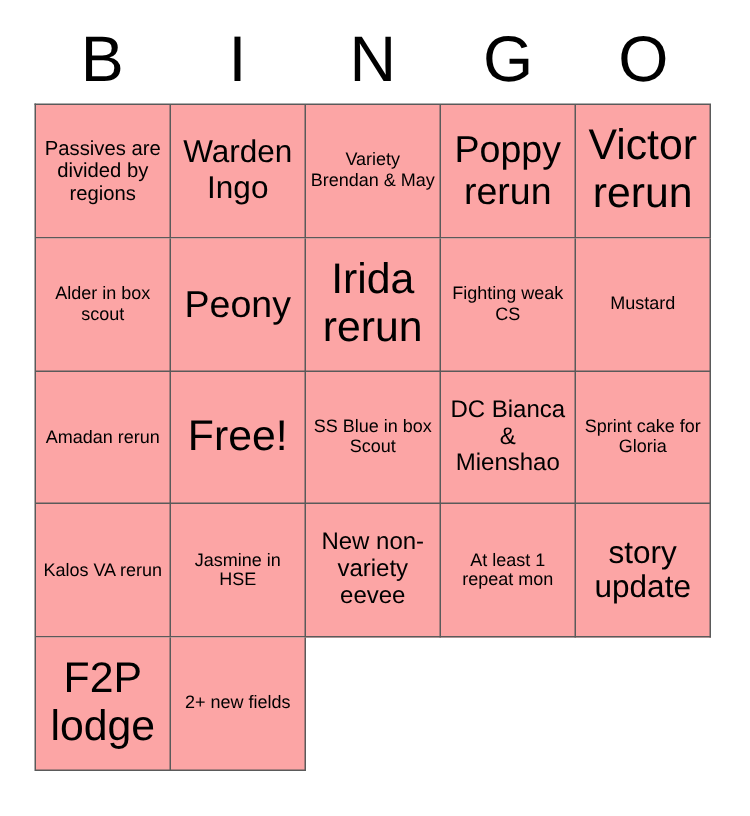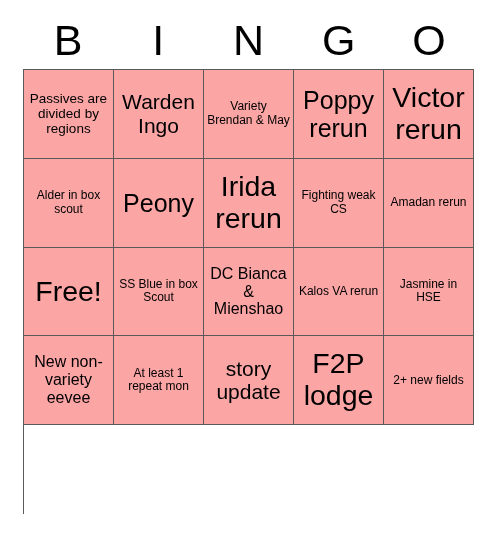--- a/index.html
+++ b/index.html
@@ -103,24 +103,26 @@
   <div class="bingo-grid" id="bingo-grid">
       <div class="bingo-cell fs-xs">Passives are divided by regions</div>
       <div class="bingo-cell fs-l">Warden Ingo</div>
       <div class="bingo-cell fs-m">Variety Brendan &amp; May</div>
       <div class="bingo-cell fs-xl">Poppy rerun</div>
       <div class="bingo-cell fs-xxl">Victor rerun</div>
       <div class="bingo-cell fs-m">Alder in box scout</div>
       <div class="bingo-cell fs-xl">Peony</div>
       <div class="bingo-cell fs-xxl">Irida rerun</div>
       <div class="bingo-cell fs-m">Fighting weak CS</div>
+      <div class="bingo-cell fs-m">Mustard</div>
       <div class="bingo-cell fs-m">Amadan rerun</div>
       <div class="bingo-cell fs-xxl">Free!</div>
       <div class="bingo-cell fs-m">SS Blue in box Scout</div>
       <div class="bingo-cell fs-s">DC Bianca &amp; Mienshao</div>
+      <div class="bingo-cell fs-m">Sprint cake for Gloria</div>
       <div class="bingo-cell fs-m">Kalos VA rerun</div>
       <div class="bingo-cell fs-m">Jasmine in HSE</div>
       <div class="bingo-cell fs-s">New non-variety eevee</div>
       <div class="bingo-cell fs-m">At least 1 repeat mon</div>
       <div class="bingo-cell fs-l">story update</div>
       <div class="bingo-cell fs-xxl">F2P lodge</div>
       <div class="bingo-cell fs-m">2+ new fields</div>
     </div>
 
 </div>

